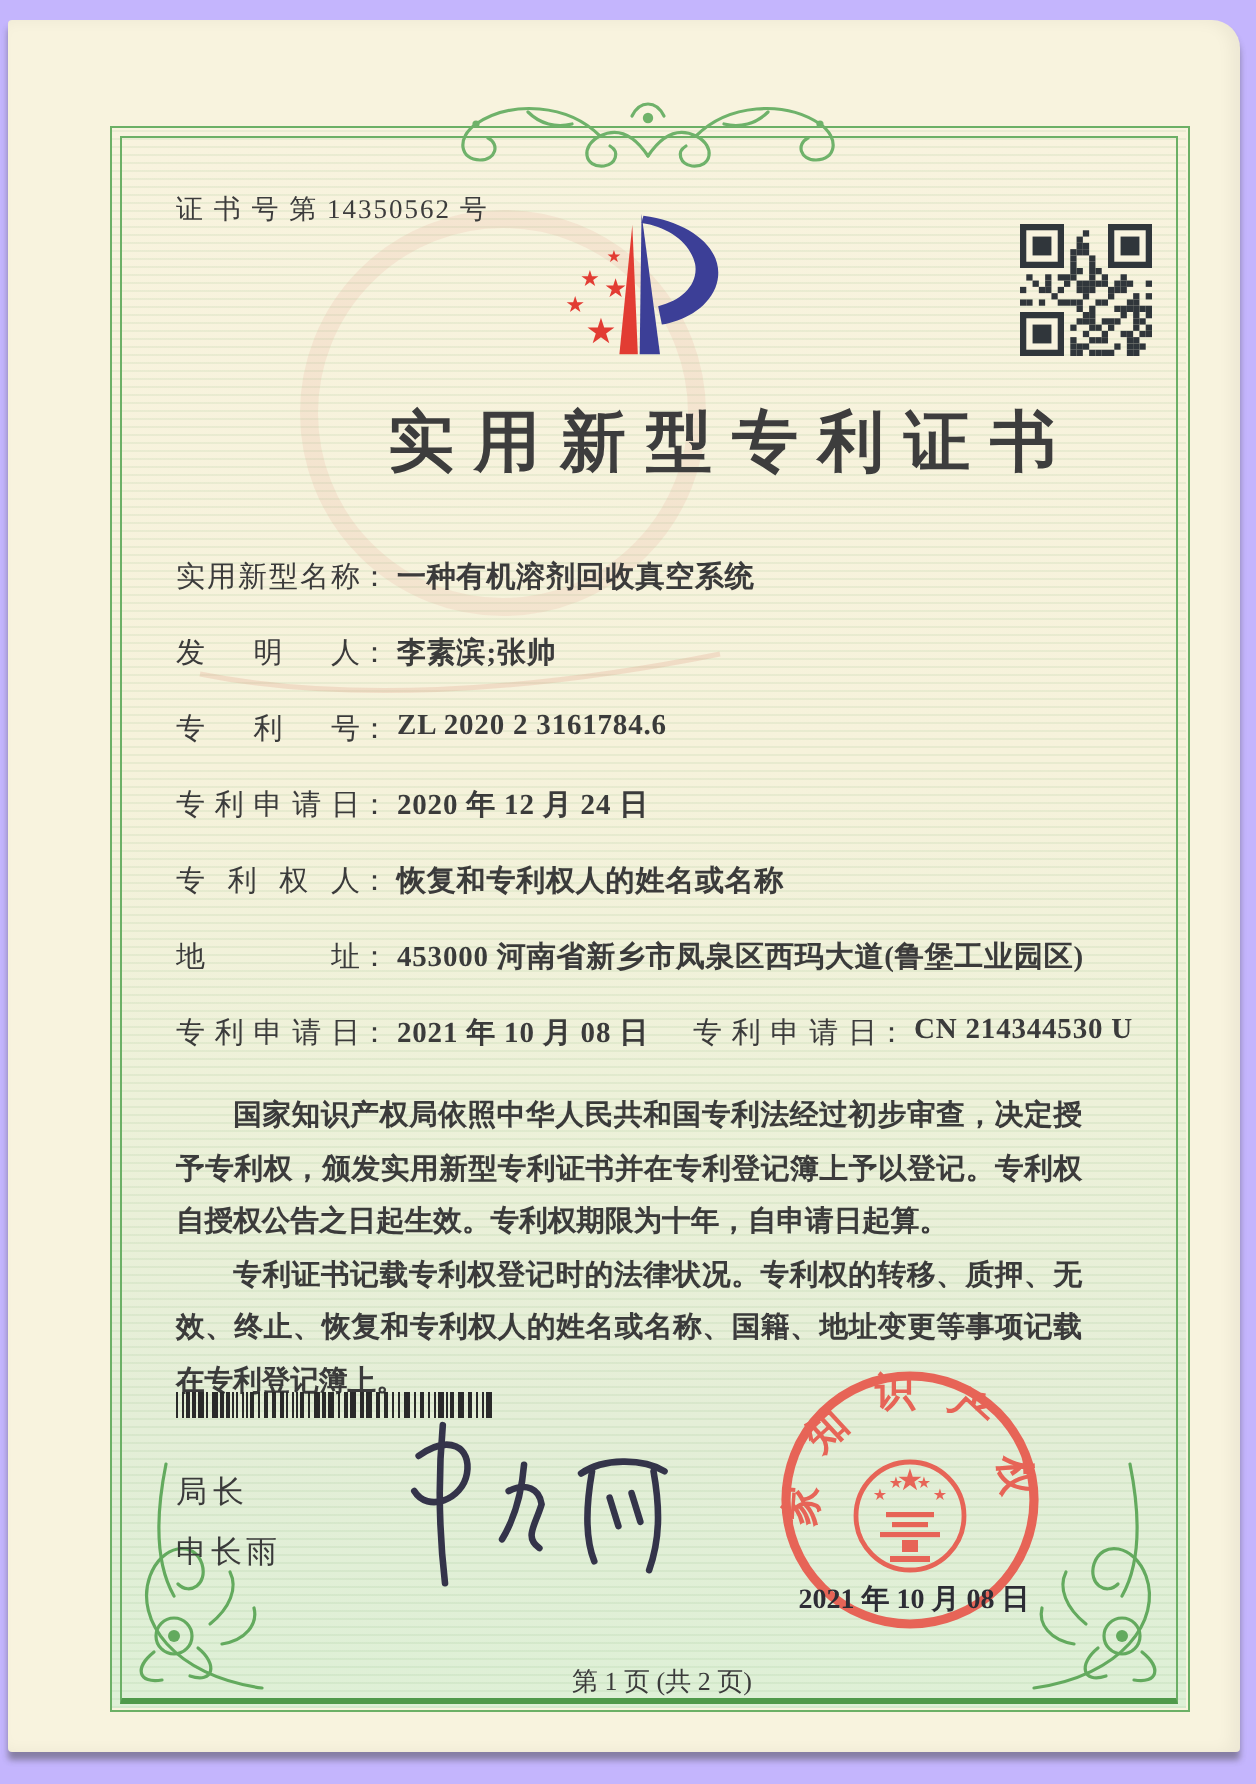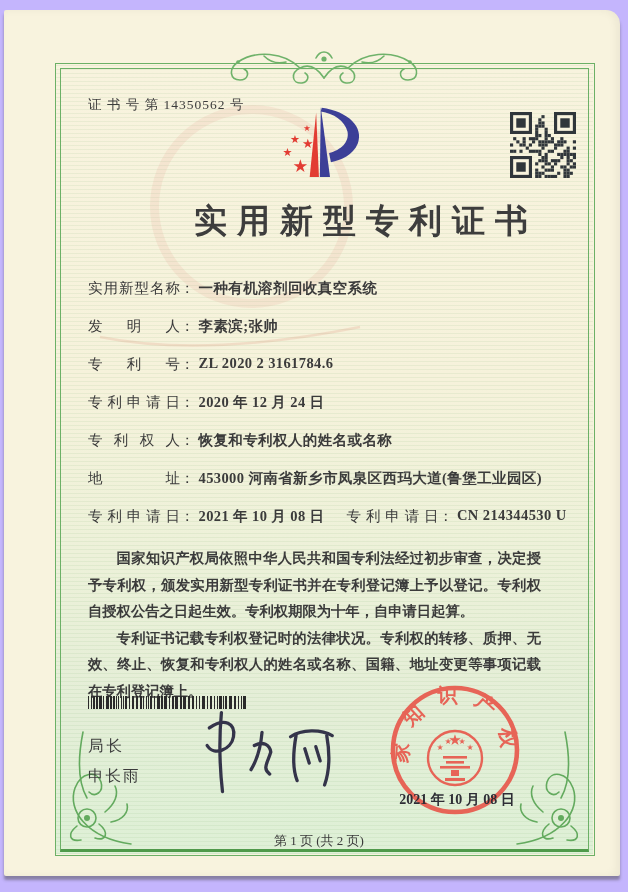--- a/index.html
+++ b/index.html
@@ -33,21 +33,21 @@
   .paras{position:absolute;left:88px;top:545px;width:453px;font-size:14.3px;
         color:#3b3b3b;line-height:26.5px;text-align:justify;}
   .paras p{margin:0;text-indent:2em;font-weight:bold;}
   .barcode{position:absolute;left:88px;top:696px;}
   .officer-title{position:absolute;left:88px;top:736px;font-size:15.5px;color:#3b3b3b;letter-spacing:3px;}
   .officer-name{position:absolute;left:88px;top:766px;font-size:15.5px;color:#3b3b3b;letter-spacing:2px;}
   .signature{position:absolute;left:185px;top:706px;}
   .seal{position:absolute;left:372px;top:666px;}
   .seal-date{position:absolute;left:386px;top:791px;width:142px;text-align:center;
         font-size:14px;color:#2d2d35;font-weight:bold;white-space:nowrap;}
-  .page-info{position:absolute;left:50px;top:832px;width:538px;text-align:center;
+  .page-info{position:absolute;left:62px;top:832px;width:538px;text-align:center;
         font-size:13px;color:#3b3b3b;}
   .back-note{position:absolute;left:55px;top:863px;width:538px;text-align:center;
         font-size:13.5px;color:#3b3b3b;letter-spacing:2px;margin-top:48px;}
   .corner{position:absolute;}
   svg{display:block;}
 </style>
 </head>
 <body>
 
 <div class="scan">

